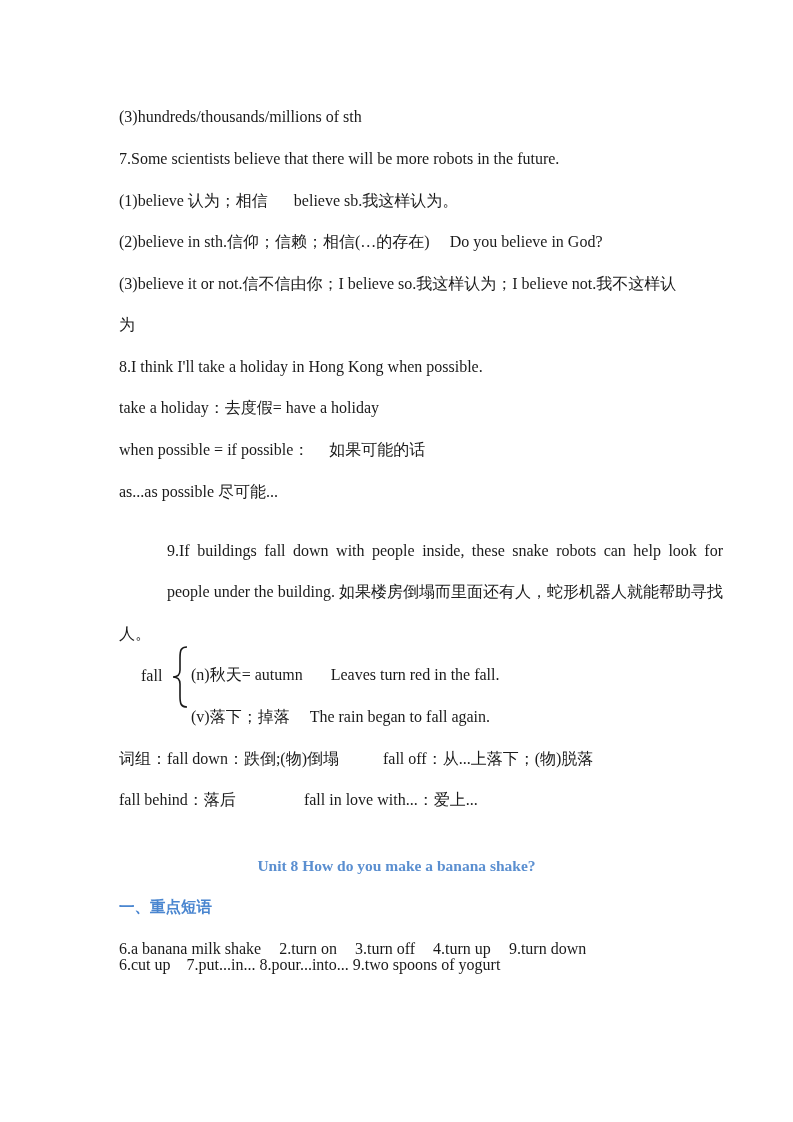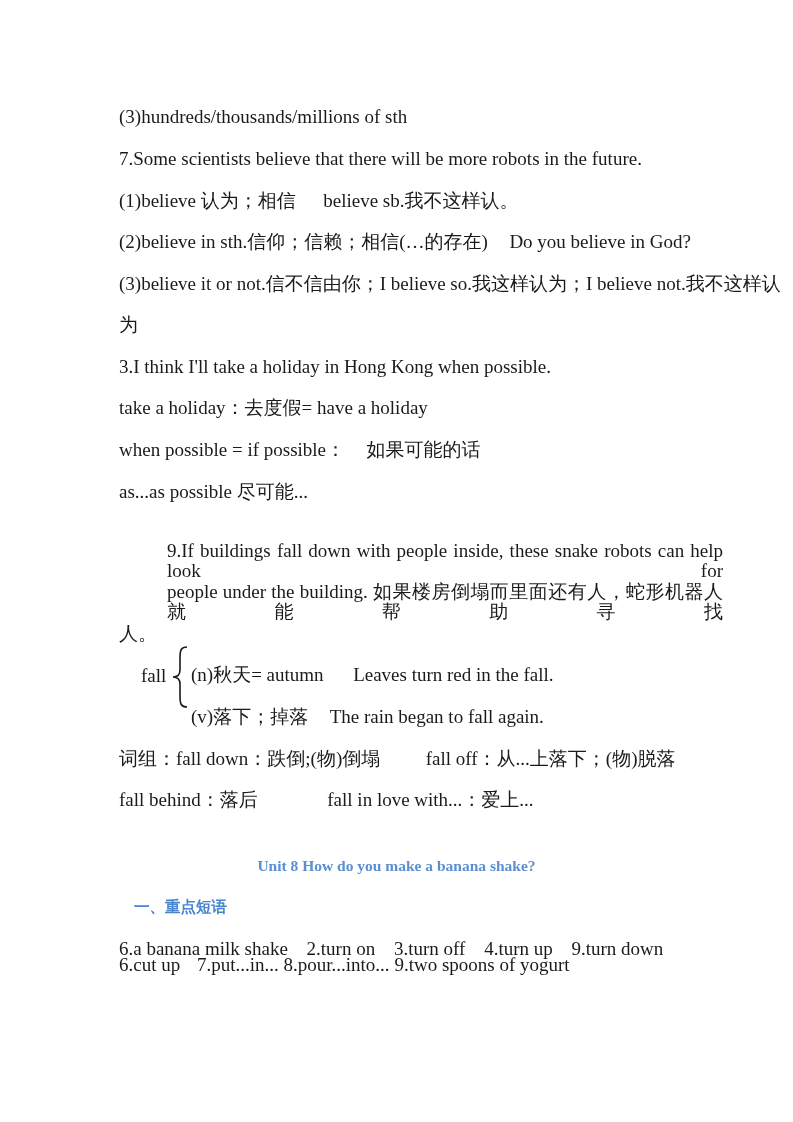--- a/index.html
+++ b/index.html
@@ -1,45 +1,45 @@
 <!DOCTYPE html>
 <html><head>
 <meta charset="utf-8">
 <style>
   html, body { margin: 0; padding: 0; background: #ffffff; }
   body { width: 793px; height: 1122px; position: relative; overflow: hidden;
          font-family: "Liberation Serif", "DejaVu Serif", serif; color: #1a1a1a; }
-  .line { position: absolute; left: 119px; font-size: 19px; white-space: nowrap; line-height: 20px; }
+  .line { position: absolute; left: 119px; font-size: 16px; white-space: nowrap; line-height: 20px; }
   .just { width: 556px; text-align: justify; text-align-last: justify; white-space: normal; margin-left: 48px; }
   .heading-unit { position: absolute; left: 0; width: 793px; text-align: center; top: 856px;
                   font-size: 15.5px; font-weight: bold; color: #5b8fd0; line-height: 20px; }
   .heading-sec { position: absolute; left: 119px; top: 897px; font-size: 15.5px; font-weight: bold;
-                 color: #4a86d0; font-family: "DejaVu Sans", sans-serif; line-height: 20px; margin-left: 15px; }
+                 color: #4a86d0; font-family: "DejaVu Sans", sans-serif; line-height: 20px; }
   .brace { position: absolute; left: 171px; top: 646px; width: 18px; height: 62px; }
   .gap { display: inline-block; }
 </style>
 </head>
 <body>
 
 <div>
   <div class="line" style="top:107px">(3)hundreds/thousands/millions of sth</div>
   <div class="line" style="top:149px">7.Some scientists believe that there will be more robots in the future.</div>
   <div class="line" style="top:191px">
     <span>(1)believe  认为；相信</span>
     <span class="gap" style="width:18px"></span>
-    <span>believe sb.我不这样认。</span>
+    <span>believe sb.我这样认为。</span>
   </div>
   <div class="line" style="top:232px">
     <span>(2)believe in sth.信仰；信赖；相信(…的存在)</span>
     <span class="gap" style="width:12px"></span>
     <span>Do you believe in God?</span>
   </div>
   <div class="line" style="top:274px">(3)believe it or not.信不信由你；I believe so.我这样认为；I believe not.我不这样认</div>
   <div class="line" style="top:315px">为</div>
-  <div class="line" style="top:357px">3.I think I'll take a holiday in Hong Kong when possible.</div>
+  <div class="line" style="top:357px">8.I think I'll take a holiday in Hong Kong when possible.</div>
   <div class="line" style="top:398px">take a holiday：去度假= have a holiday</div>
   <div class="line" style="top:440px">
     <span>when possible = if possible：</span>
     <span class="gap" style="width:12px"></span>
     <span>如果可能的话</span>
   </div>
   <div class="line" style="top:482px">as...as possible  尽可能...</div>
 
   <div class="line just" style="top:541px">9.If buildings fall down with people inside, these snake robots can help look for</div>
   <div class="line just" style="top:582px">people under the building.  如果楼房倒塌而里面还有人，蛇形机器人就能帮助寻找</div>

